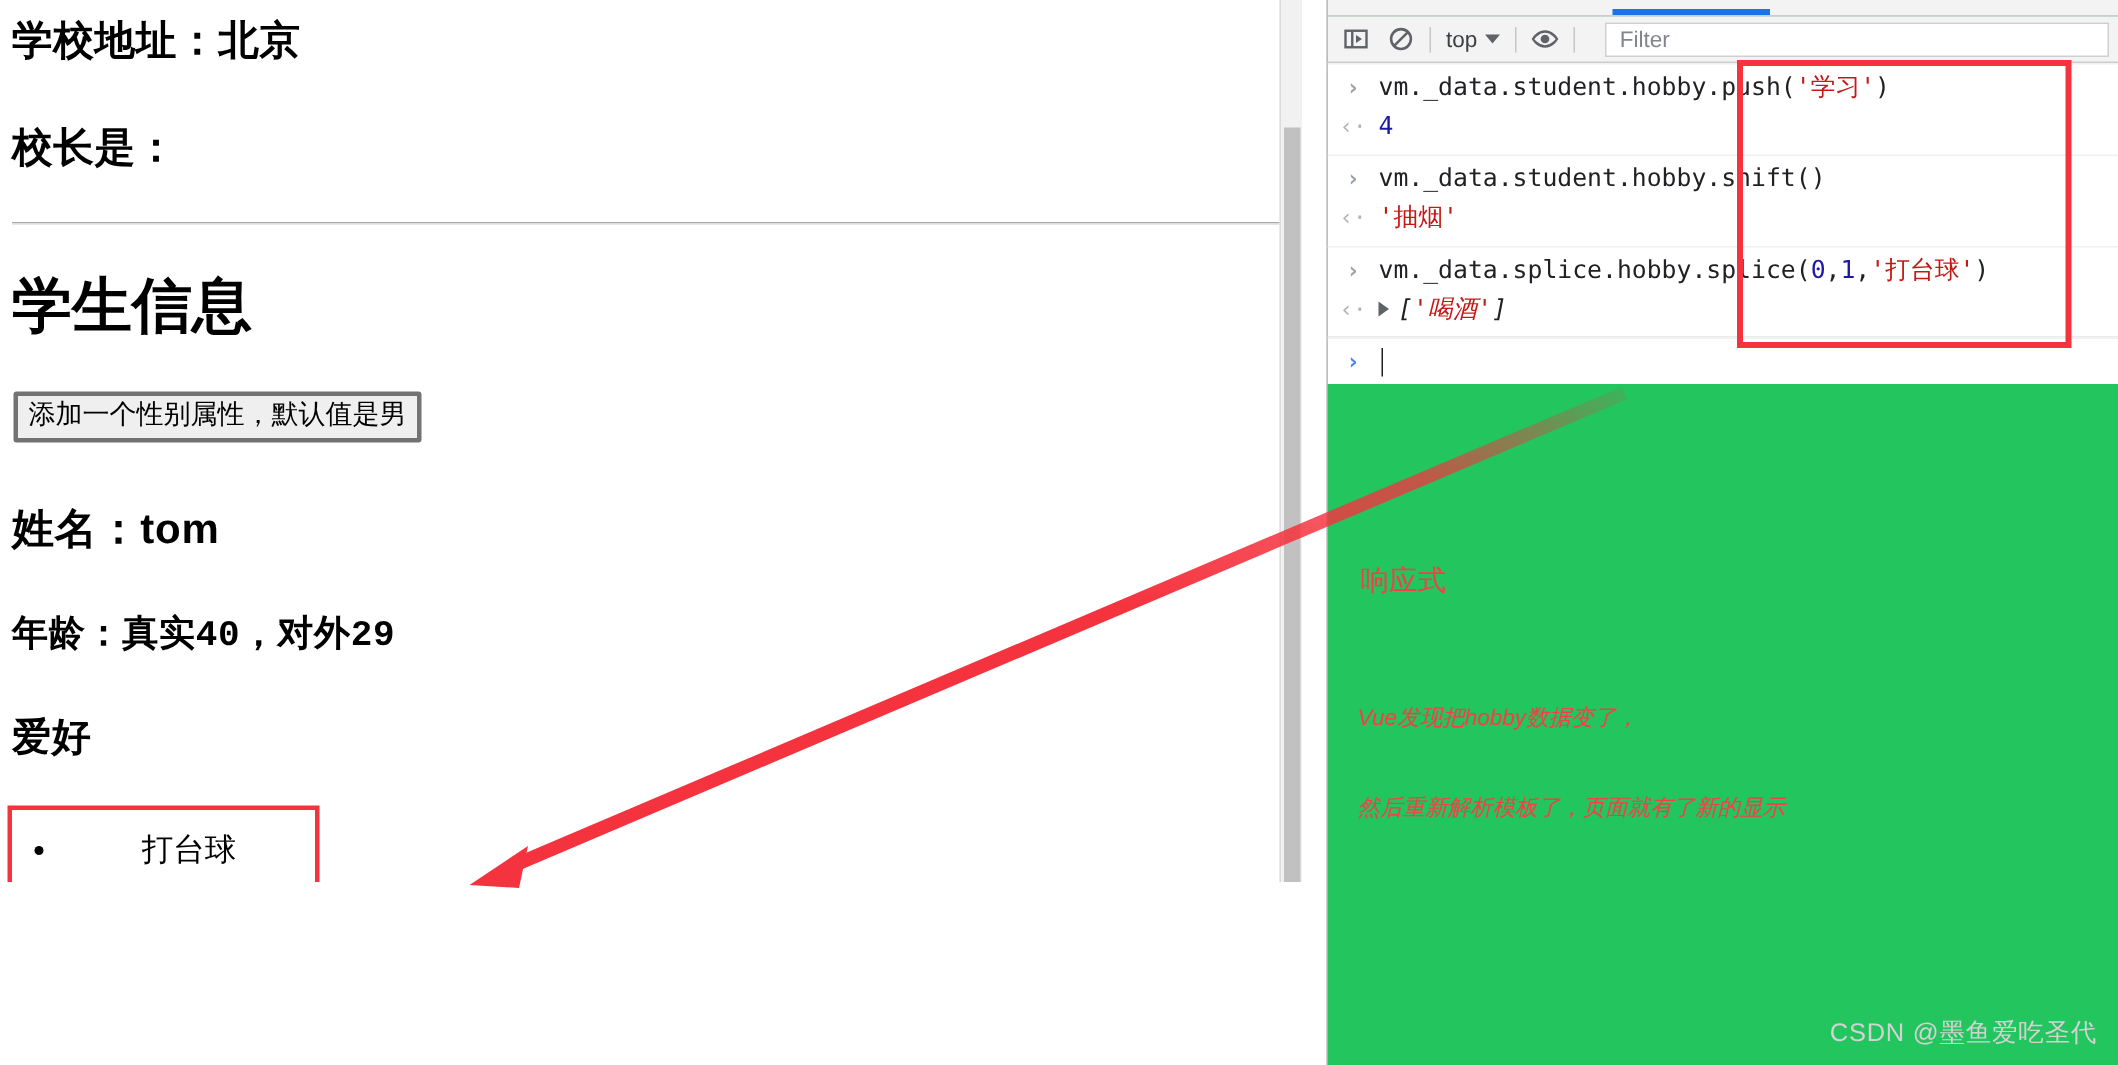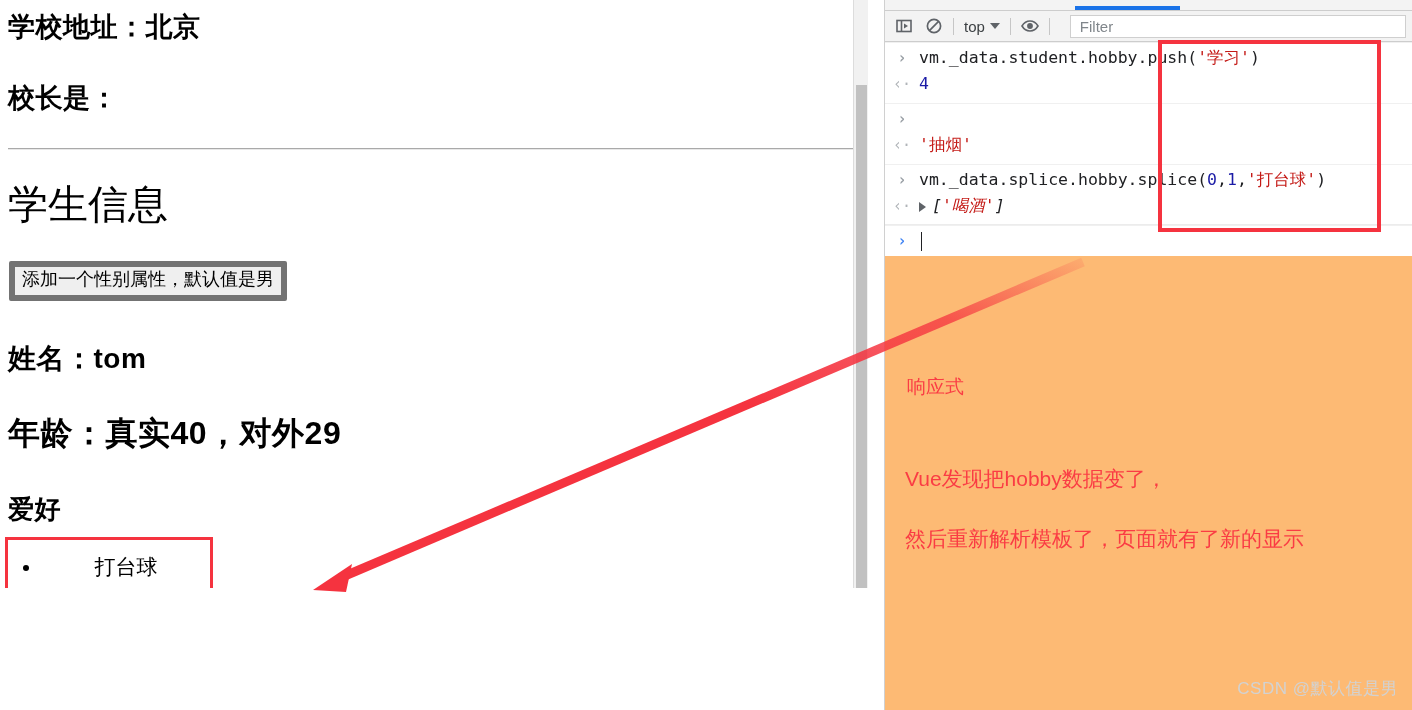--- a/index.html
+++ b/index.html
@@ -52,47 +52,48 @@
     border: none;
     border-top: 1px solid #a9a9a9;
     border-bottom: 1px solid #e8e8e8;
     margin: 36px 0 0 0;
     height: 0;
     width: 100%;
   }
 
   .student-title {
     font-size: 40px;
-    font-weight: normal;
+    font-weight: bold;
     line-height: 1;
     padding-top: 34px;
     color: #000;
   }
 
   .gender-btn {
     margin-top: 37px;
     margin-left: 1px;
     font-family: "Liberation Sans", "DejaVu Sans", sans-serif;
     font-size: 18px;
     color: #000;
     background: #efefef;
-    border: 6px solid #737373;
+    border: 3px solid #737373;
     border-radius: 2px;
     padding: 3px 7px 5px 7px;
     line-height: 1.1;
     cursor: pointer;
   }
 
   .field-name {
     font-size: 28px;
     padding-top: 39px;
   }
   .field-age {
-    font-size: 32px;
+    font-size: 24px;
     padding-top: 34px;
+    font-family: Liberation Mono, monospace;
   }
   .hobby-title {
     font-size: 26px;
     padding-top: 36px;
   }
 
   .hobby-box {
     position: absolute;
     left: 5px;
     top: 537px;
@@ -132,21 +133,21 @@
     height: 625px;
     background: #c1c1c1;
     border-radius: 0;
   }
 
   
   #devtools {
     position: absolute;
     left: 884px; top: 0;
     width: 528px; height: 710px;
-    background: #fdba74;
+    background: #22c55e;
     border-left: 1px solid #d0d0d0;
     overflow: hidden;
   }
 
   .dt-tabstrip {
     position: relative;
     height: 11px;
     background: #f3f3f3;
     border-bottom: 1px solid #cdcdcd;
   }
@@ -286,23 +287,24 @@
     position: absolute;
     color: #fa3c44;
     font-family: "Liberation Sans", "DejaVu Sans", sans-serif;
   }
   .ann-1 {
     left: 907px; top: 374px;
     font-size: 19px;
   }
   .ann-2 {
     left: 905px; top: 434px;
-    font-size: 21px;
+    font-size: 15px;
     line-height: 30px;
     white-space: pre-line;
+    font-style: italic;
   }
 
   
   .arrow-svg {
     position: absolute;
     left: 0; top: 0;
     width: 1412px; height: 710px;
     pointer-events: none;
     z-index: 8;
   }
@@ -405,20 +407,21 @@
         <div class="c-row input-row">
           <span class="c-gutter g-in">›</span>
           <span class="c-text"><span class="tok-plain">vm._data.student.hobby.push(</span><span class="tok-str-plain">'学习'</span><span class="tok-plain">)</span></span>
         </div>
         <div class="c-row output-row">
           <span class="c-gutter g-out">‹·</span>
           <span class="c-text"><span class="tok-num">4</span></span>
         </div>
         <div class="c-row input-row">
           <span class="c-gutter g-in">›</span>
+          <span class="c-text"><span class="tok-plain">vm._data.student.hobby.shift(</span><span class="tok-plain">)</span></span>
         </div>
         <div class="c-row output-row">
           <span class="c-gutter g-out">‹·</span>
           <span class="c-text"><span class="tok-str">'抽烟'</span></span>
         </div>
         <div class="c-row input-row">
           <span class="c-gutter g-in">›</span>
           <span class="c-text"><span class="tok-plain">vm._data.splice.hobby.splice(</span><span class="tok-num">0</span><span class="tok-plain">,</span><span class="tok-num">1</span><span class="tok-plain">,</span><span class="tok-str-plain">'打台球'</span><span class="tok-plain">)</span></span>
         </div>
         <div class="c-row output-row group-end">
@@ -447,14 +450,14 @@
         <stop offset="0" stop-color="#f5333f" stop-opacity="0.12"></stop>
         <stop offset="0.18" stop-color="#f5333f" stop-opacity="0.75"></stop>
         <stop offset="0.45" stop-color="#f5333f" stop-opacity="1"></stop>
         <stop offset="1" stop-color="#f5333f" stop-opacity="1"></stop>
       </linearGradient>
     </defs>
     <line x1="1083" y1="262" x2="340" y2="578" stroke="url(#arrowfade)" stroke-width="9" stroke-linecap="butt"></line>
     <polygon points="313,590 352,564 346,592" fill="#f5333f"></polygon>
   </svg>
 
-  <div class="watermark">CSDN @默认值是男</div>
+  <div class="watermark">CSDN @墨鱼爱吃圣代</div>
 </div>
 
 </body></html>

